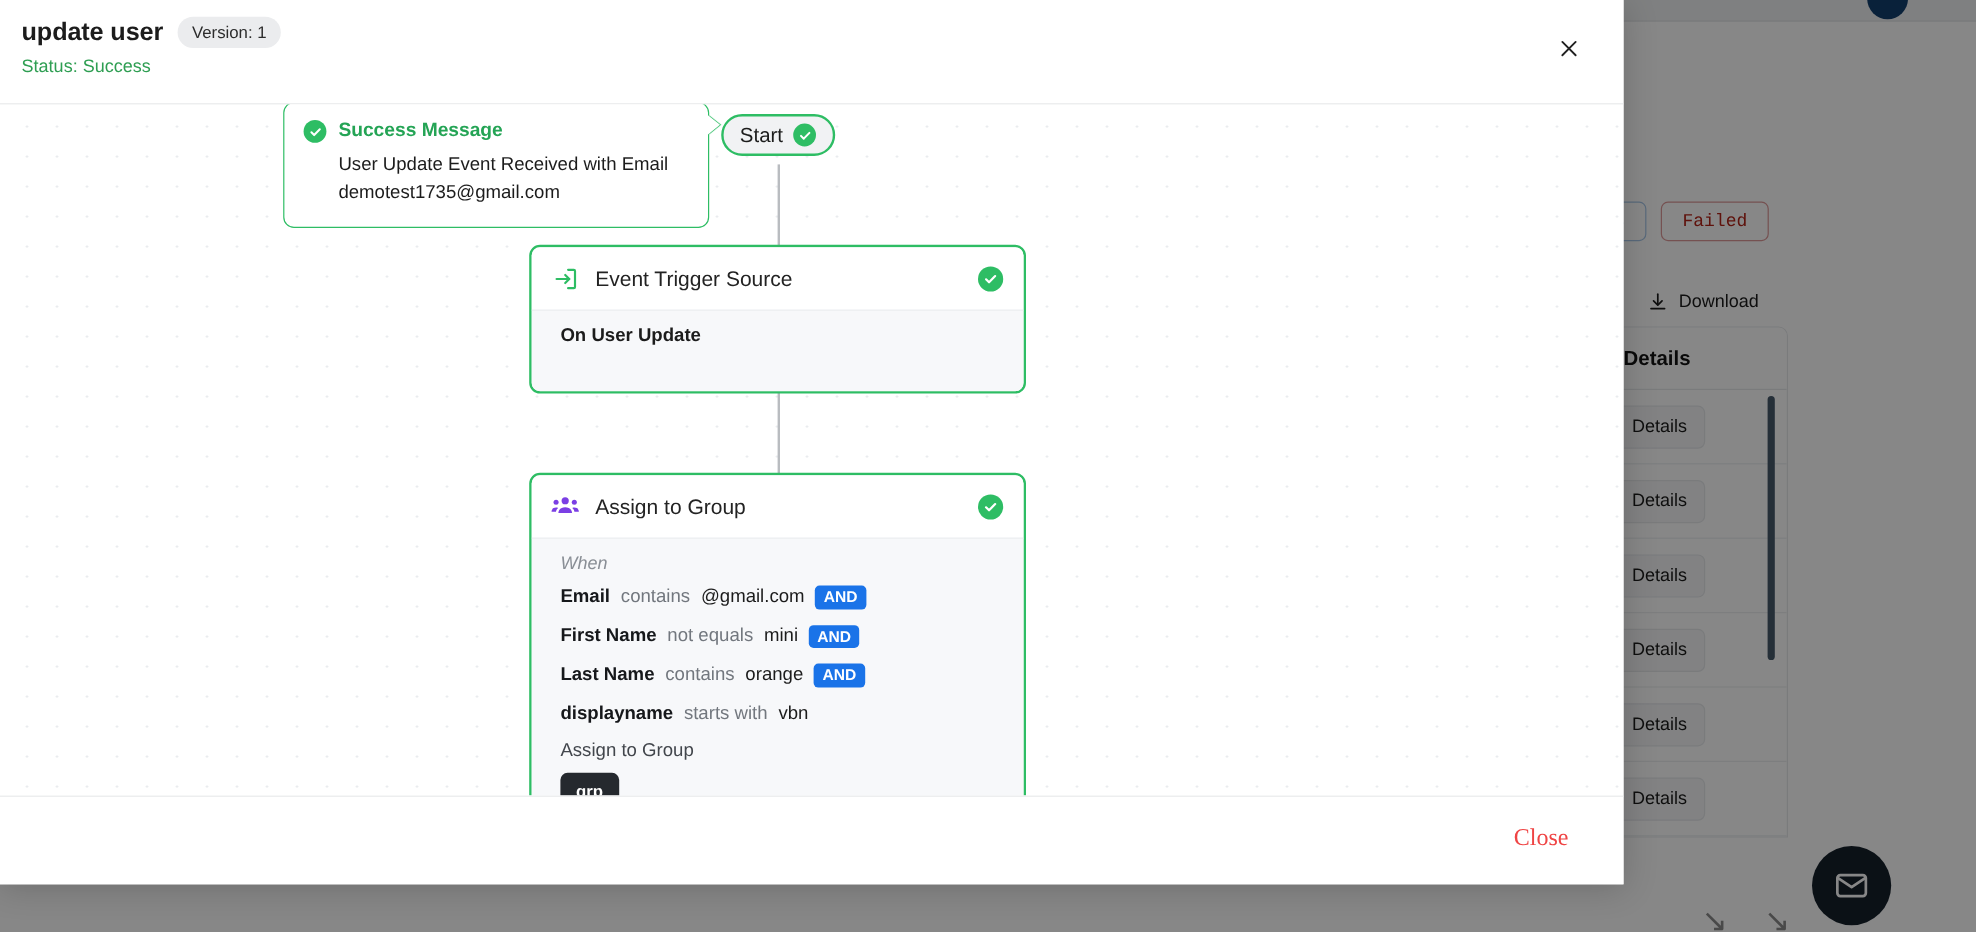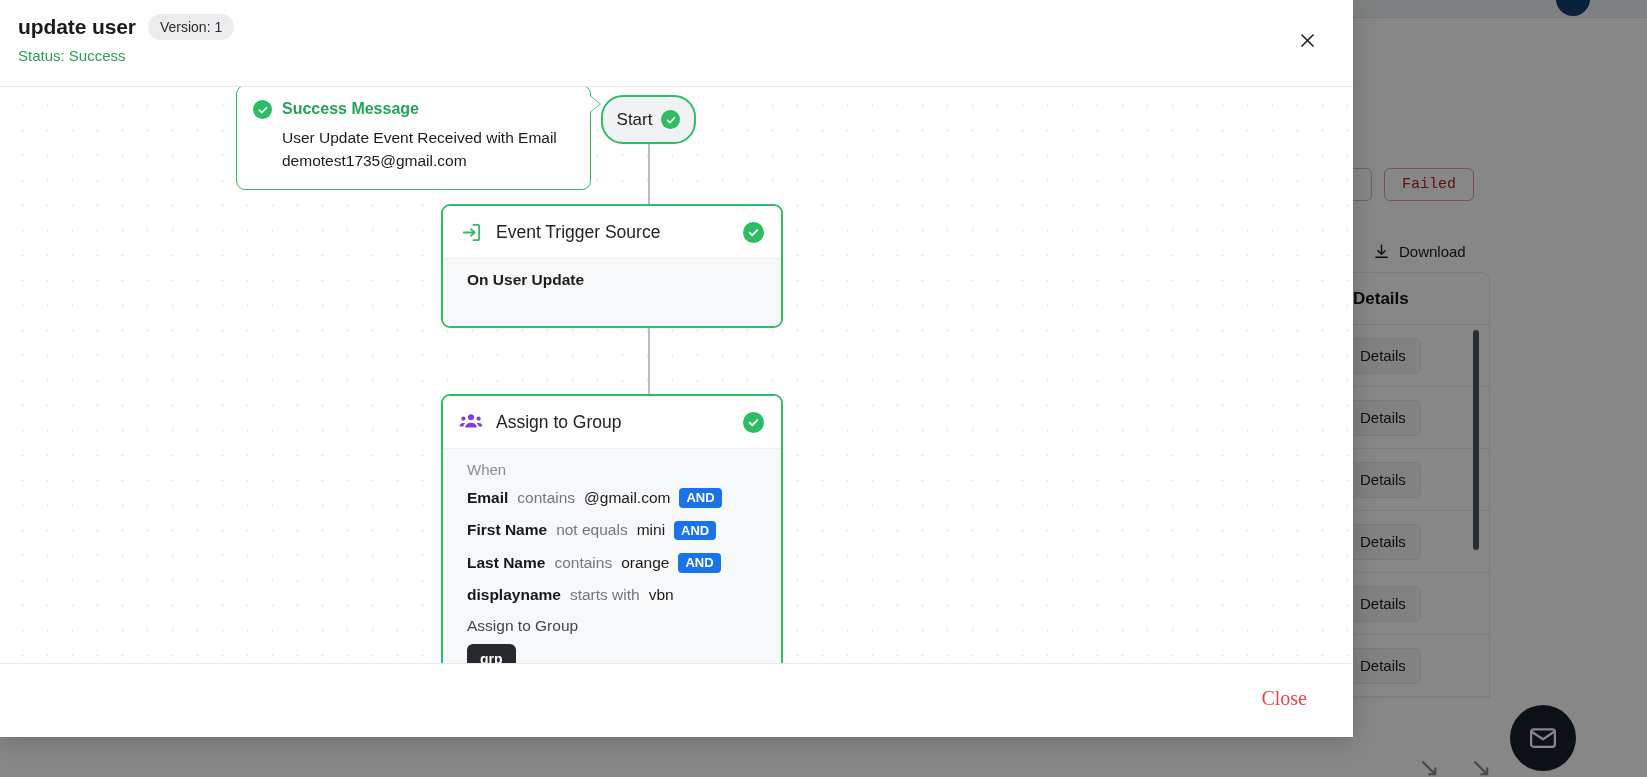--- a/index.html
+++ b/index.html
@@ -252,21 +252,21 @@
     width: 1.6px;
     background: #b9bcc0;
   }
 
   
   .start-node {
     position: absolute;
     left: 601px;
     top: 8px;
     width: 95px;
-    height: 49px;
+    height: 35px;
     border: 2px solid #2ebd64;
     border-radius: 22px;
     background: #f1f2f4;
     display: flex;
     align-items: center;
     justify-content: center;
     gap: 9px;
   }
   .start-label {
     font-size: 17px;
@@ -320,21 +320,21 @@
     margin-left: 29px;
     font-size: 15.5px;
     line-height: 1.5;
     color: #1c1c1c;
     max-width: 280px;
   }
 
   
   .flow-card {
     position: absolute;
-    width: 342px;
+    width: 414px;
     border: 2px solid #2ebd64;
     border-radius: 9px;
     background: #ffffff;
     overflow: hidden;
   }
   .flow-card-header {
     height: 52px;
     display: flex;
     align-items: center;
     gap: 13px;
@@ -358,20 +358,21 @@
   .body-strong {
     font-size: 15.5px;
     font-weight: bold;
     color: #1c1c1c;
   }
 
   .when-label {
     font-size: 15px;
     color: #8a8f96;
     margin-bottom: 10px;
+    font-style: italic;
   }
   .cond-row {
     display: flex;
     align-items: center;
     gap: 9px;
     margin-bottom: 13px;
     font-size: 15.5px;
   }
   .cond-field { font-weight: bold; color: #16181b; }
   .cond-op { color: #72777e; }

